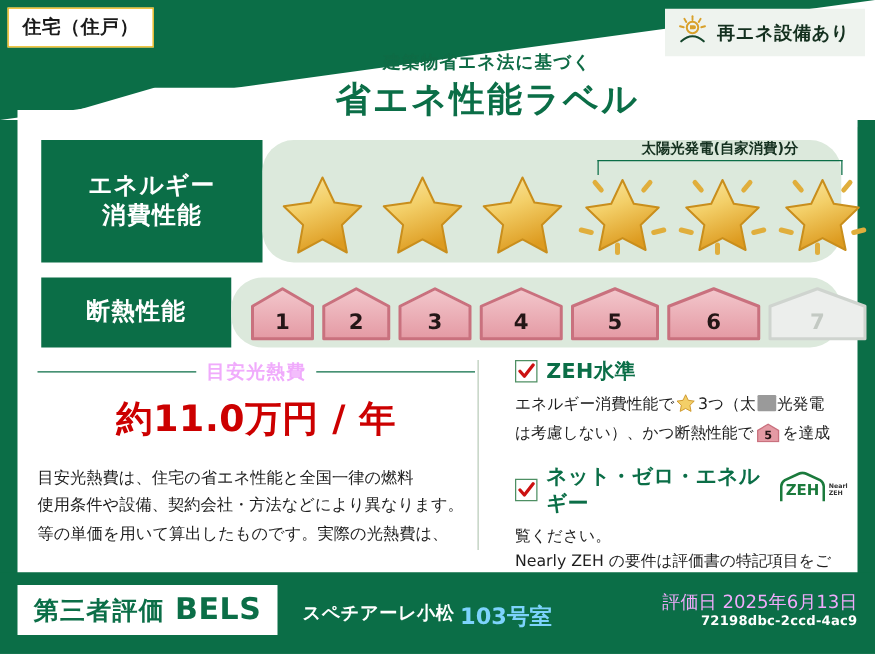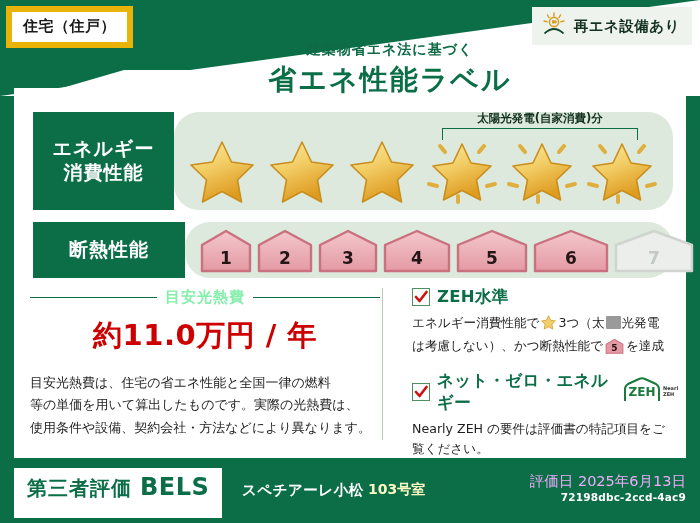--- a/index.html
+++ b/index.html
@@ -46,21 +46,21 @@
     height: 40px;
     background: #ffffff;
     clip-path: polygon(0 40px, 110px 8px, 672px 8px, 672px 40px, 0 40px);
   }
 
   
   .corner-tag {
     position: absolute;
     left: 6px; top: 6px;
     background: #ffffff;
-    border: 6px solid #eab308;
+    border: 1px solid #eab308;
     padding: 5px 11px 6px 11px;
     font-size: 15px;
     font-weight: bold;
     color: #1a1a1a;
     letter-spacing: 0.5px;
     z-index: 6;
   }
 
   
   .re-badge {
@@ -123,21 +123,21 @@
   }
   .row-body {
     background: #dce9dc;
     position: relative;
     flex: 1;
     border-radius: 25px;
   }
 
   
   #row-energy { left: 33px; top: 112px; width: 640px; height: 98px; }
-  #row-energy .row-label { width: 141px; }
+  #row-energy .row-label { width: 177px; }
 
   
   #row-insul { left: 33px; top: 222px; width: 640px; height: 56px; }
   #row-insul .row-label { width: 152px; font-size: 19px; }
 
   
   .stars {
     position: absolute;
     left: 10px; top: 22px;
     display: flex;
@@ -204,21 +204,21 @@
   .cost-head {
     display: flex;
     align-items: center;
     gap: 8px;
     justify-content: center;
   }
   .cost-head .ln { flex: 1; height: 1.6px; background: #0b6e47; }
   .cost-head .txt {
     font-size: 15px;
     font-weight: bold;
-    color: #86efac;
+    color: #f0abfc;
     letter-spacing: 1px;
     white-space: nowrap;
   }
   .cost-value {
     margin-top: 9px;
     text-align: center;
     font-size: 29px;
     font-weight: bold;
     color: #cc0000;
     letter-spacing: 0.5px;
@@ -286,21 +286,21 @@
   .footer {
     position: absolute;
     left: 0; bottom: 0;
     width: 700px; height: 65px;
     background: #0b6e47;
   }
   .bels-badge {
     position: absolute;
     left: 14px; top: 10px;
     background: #ffffff;
-    padding: 5px 13px 16px 13px;
+    padding: 5px 13px 6px 13px;
     display: flex;
     align-items: baseline;
     gap: 8px;
   }
   .bels-badge .jp {
     font-size: 20px; font-weight: bold; color: #0b6e47;
     letter-spacing: 1px;
   }
   .bels-badge .en {
     font-size: 24px; font-weight: bold; color: #0b6e47;
@@ -310,23 +310,23 @@
     position: absolute;
     left: 242px; top: 481px;
     font-size: 14.5px;
     font-weight: bold;
     color: #ffffff;
     letter-spacing: 0.5px;
   }
   .room-no {
     position: absolute;
     left: 368px; top: 481px;
-    font-size: 14px;
-    font-weight: bold;
-    color: #fef9c3;
+    font-size: 18px;
+    font-weight: bold;
+    color: #7dd3fc;
   }
   .eval-date {
     position: absolute;
     right: 14px; top: 472px;
     font-size: 14.5px;
     font-weight: normal;
     color: #f0abfc;
     text-align: right;
   }
   .eval-id {
@@ -513,22 +513,22 @@
 
   <div class="cost-block">
     <div class="cost-head">
       <span class="ln"></span>
       <span class="txt">目安光熱費</span>
       <span class="ln"></span>
     </div>
     <div class="cost-value">約11.0万円 / 年</div>
     <div class="cost-note">
       <div>目安光熱費は、住宅の省エネ性能と全国一律の燃料</div>
+      <div>使用条件や設備、契約会社・方法などにより異なります。</div>
       <div>等の単価を用いて算出したものです。実際の光熱費は、</div>
-      <div>使用条件や設備、契約会社・方法などにより異なります。</div>
     </div>
   </div>
 
   <div class="v-divider"></div>
 
   <div class="zeh-col">
 
     <div class="zeh-item">
       <div class="zeh-title">
         <span class="chk">
@@ -557,22 +557,22 @@
         <span class="zeh-logo">
           <svg width="56" height="26" viewBox="0 0 56 26">
             <path d="M3 24 L3 12 Q3 9 6 7 L17 2 Q20 0.6 23 2 L34 7 Q37 9 37 12 L37 24" fill="none" stroke="#1b7a3c" stroke-width="2"></path>
             <text x="20" y="19" font-size="12" font-weight="bold" fill="#1b7a3c" text-anchor="middle" font-family="DejaVu Sans">ZEH</text>
             <text x="41" y="13" font-size="5" font-weight="bold" fill="#333" font-family="DejaVu Sans">Nearly</text>
             <text x="41" y="19" font-size="5" font-weight="bold" fill="#333" font-family="DejaVu Sans">ZEH</text>
           </svg>
         </span>
       </div>
       <div class="zeh-desc">
+        <div>覧ください。</div>
         <div>Nearly ZEH の要件は評価書の特記項目をご</div>
-        <div>覧ください。</div>
       </div>
     </div>
 
   </div>
 
   <div class="footer">
     <div class="bels-badge">
       <span class="jp">第三者評価</span>
       <span class="en">BELS</span>
     </div>

